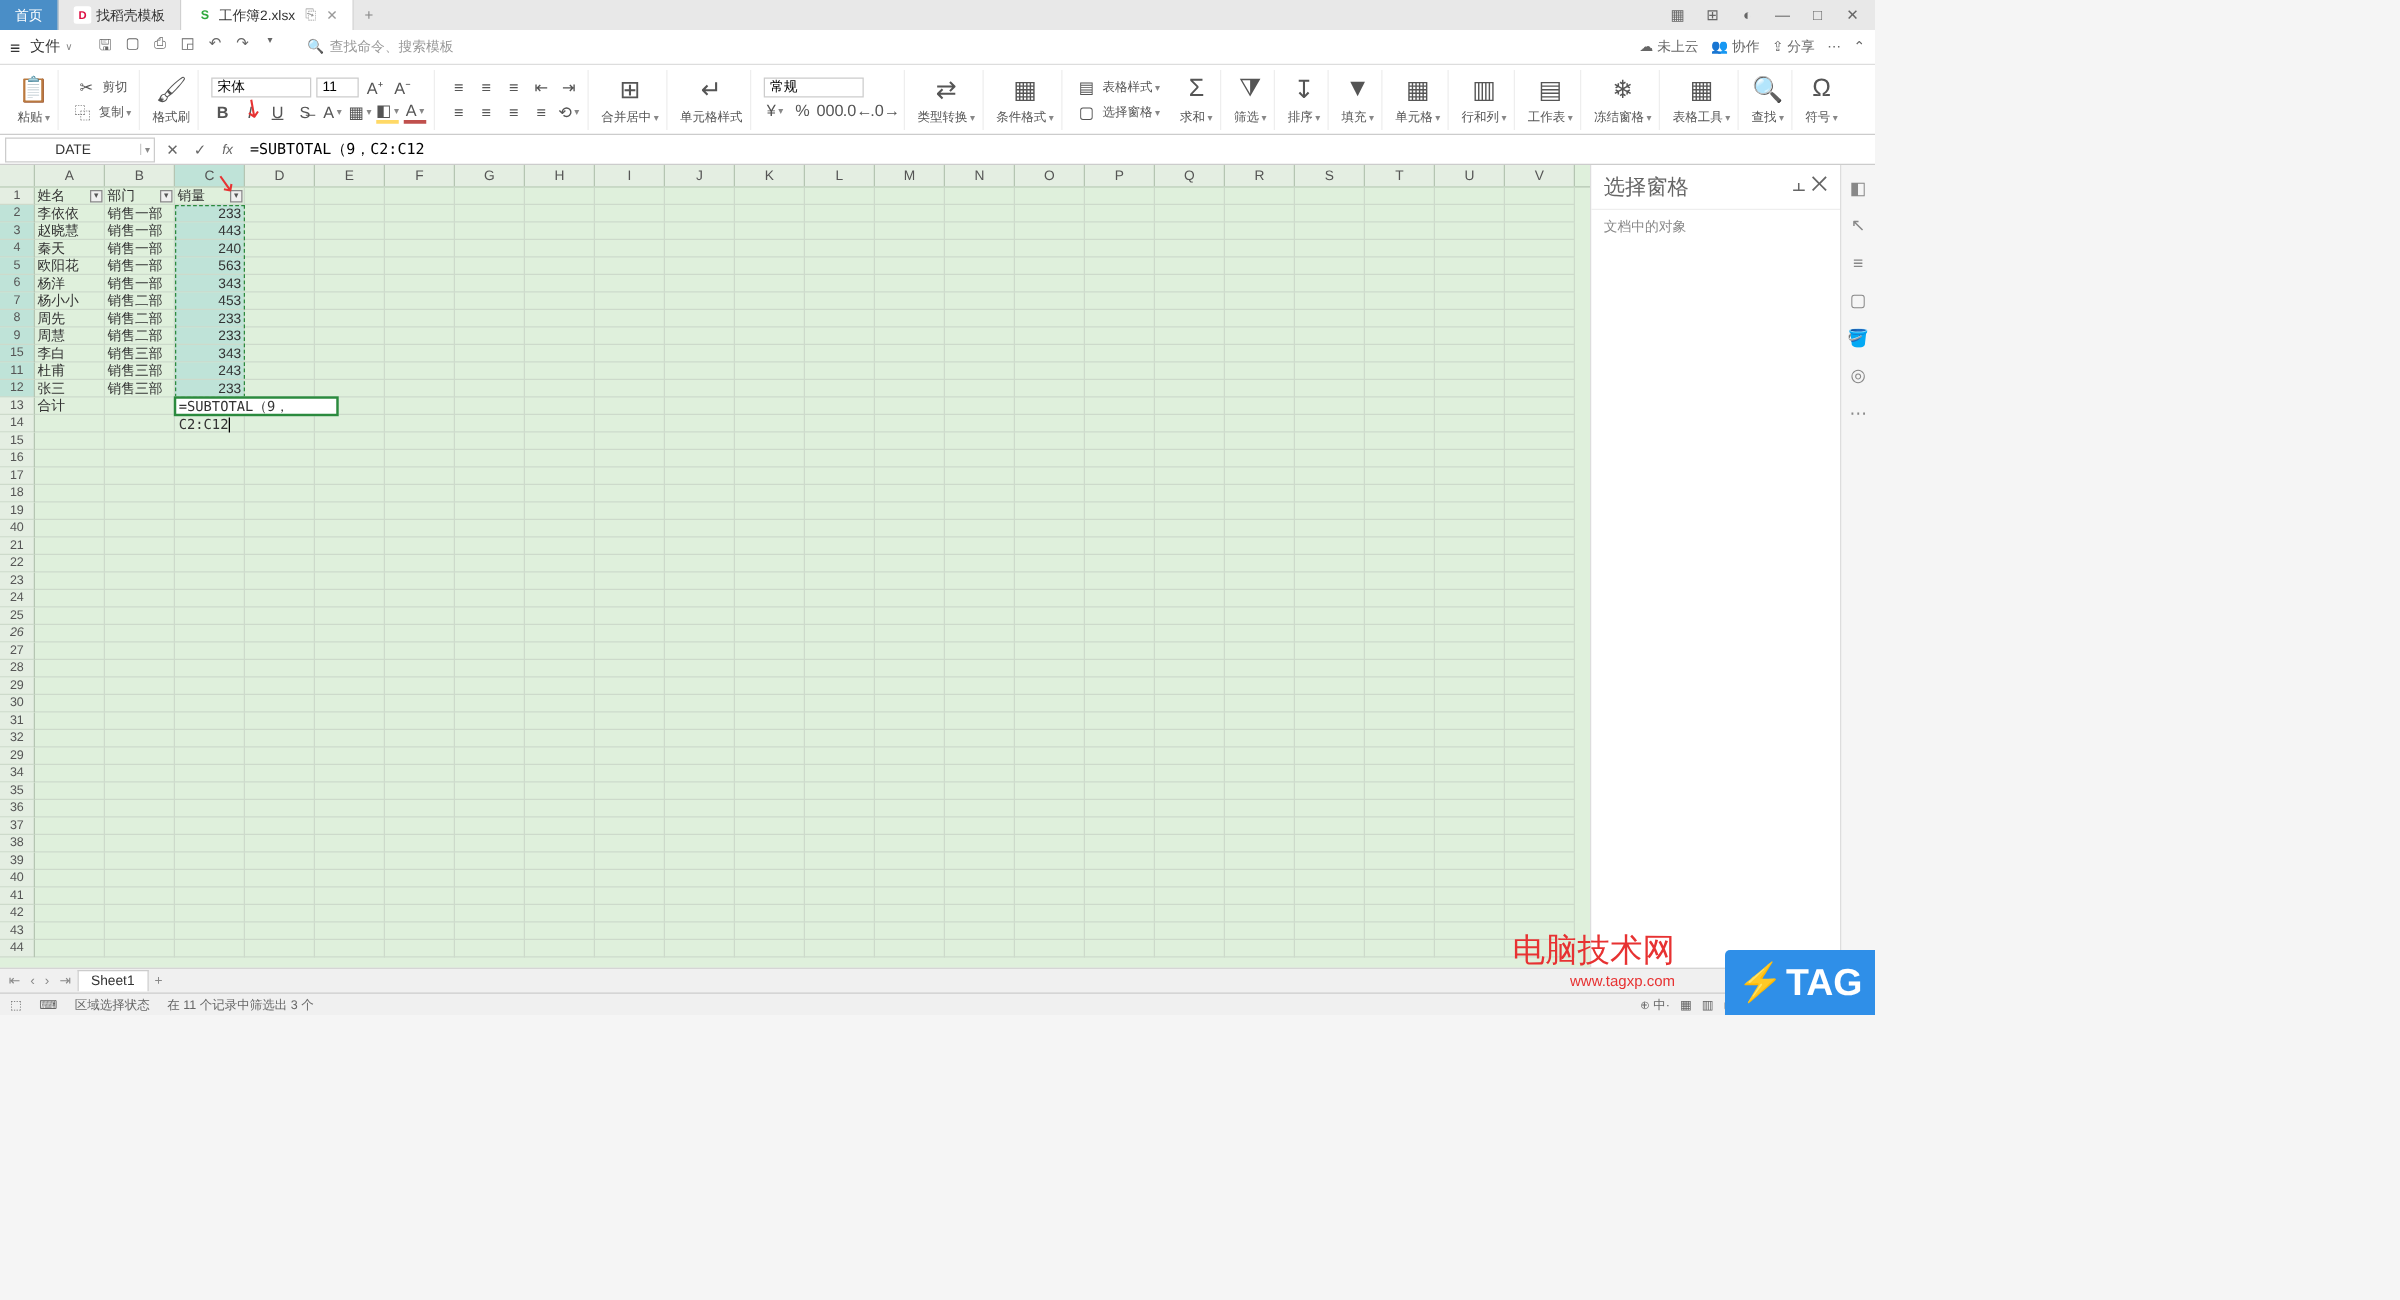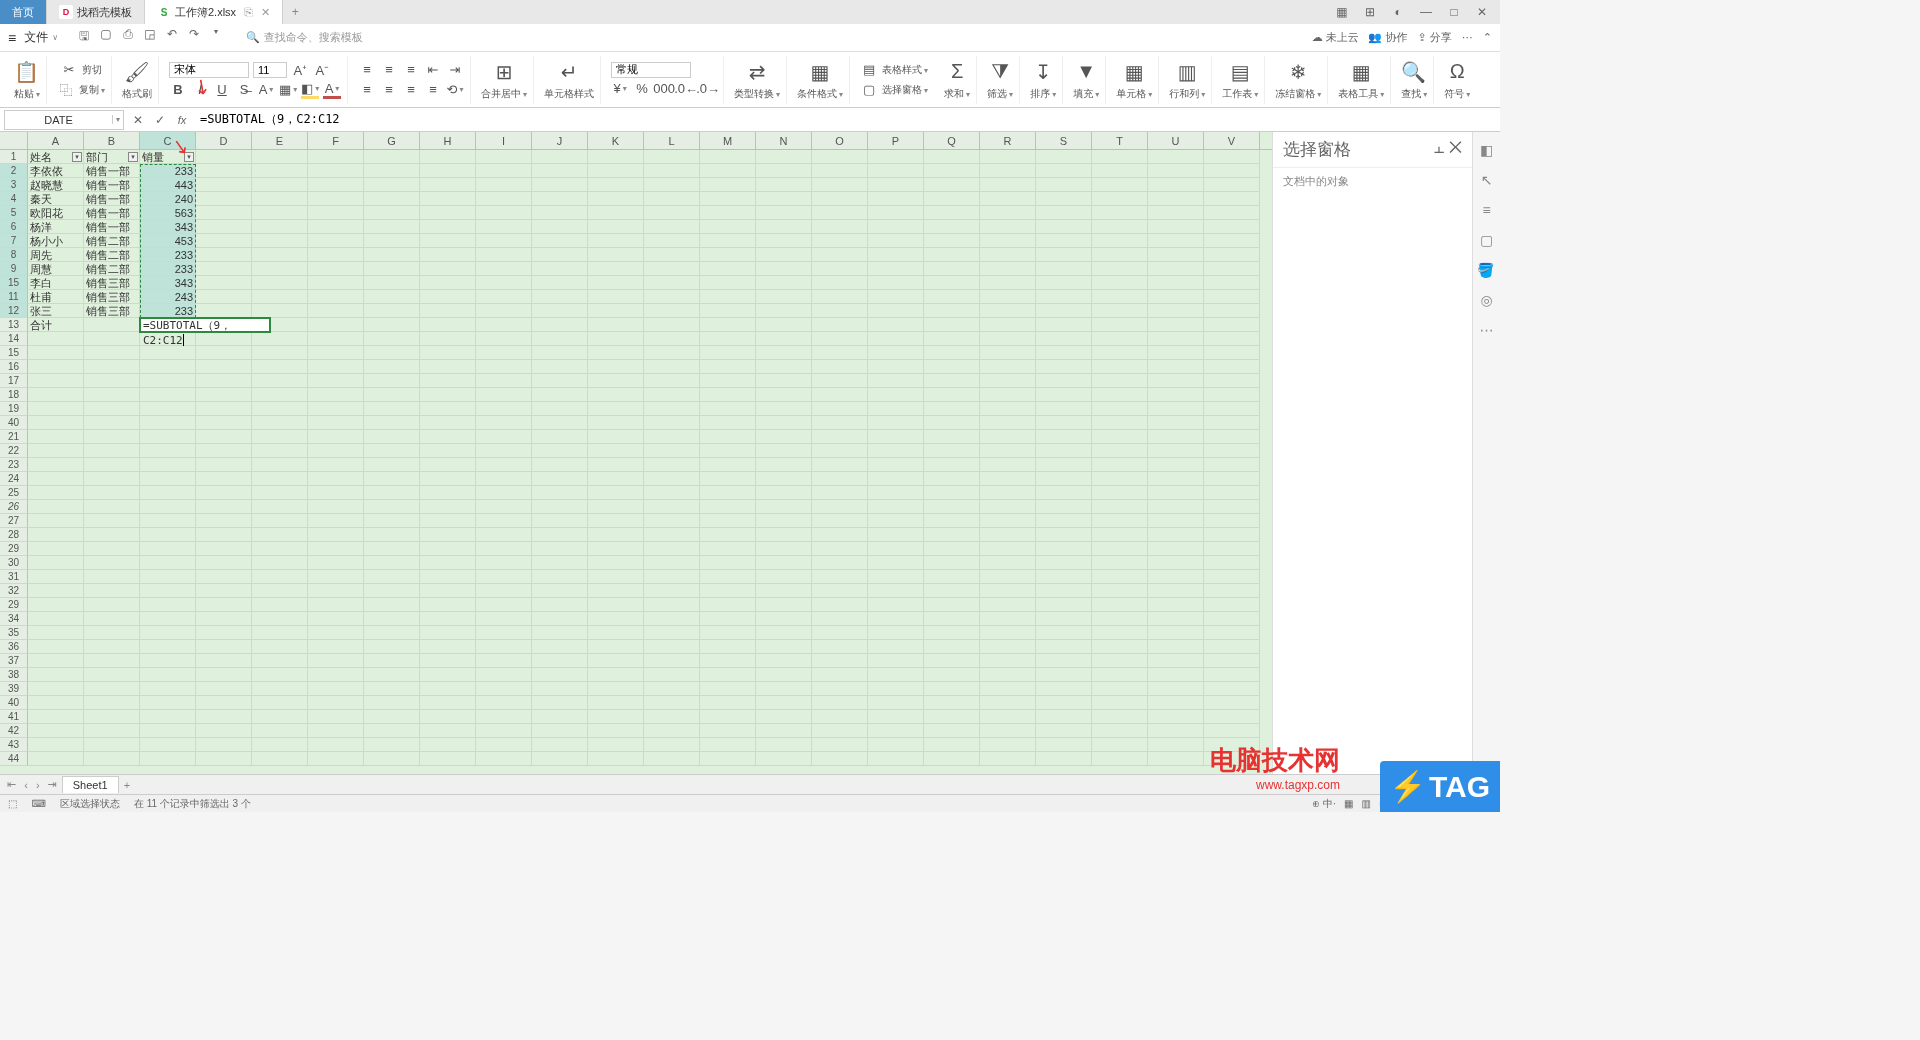--- a/index.html
+++ b/index.html
@@ -79,21 +79,21 @@
 .sheet-tabs { height: 20px; background: #f0f0f0; border-top: 1px solid #ccc; display: flex; align-items: center; gap: 2px; padding: 0 4px; font-size: 11px; }
 .sheet-nav { color: #888; padding: 0 3px; }
 .sheet-tab { background: #fff; padding: 2px 10px; border: 1px solid #ccc; border-bottom: none; }
 
 
 .status-bar { height: 18px; background: #f0f0f0; border-top: 1px solid #ccc; display: flex; align-items: center; font-size: 10px; color: #666; padding: 0 8px; gap: 14px; }
 .status-right { margin-left: auto; display: flex; gap: 8px; align-items: center; }
 
 
 .watermark { position: absolute; bottom: 6px; right: 10px; z-index: 100; text-align: right; }
-.wm-title { font-size: 26px; font-weight: bold; color: #e73232; font-family: "SimHei", sans-serif; }
+.wm-title { font-size: 26px; font-weight: normal; color: #e73232; font-family: "SimHei", sans-serif; }
 .wm-url { font-size: 12px; color: #e73232; }
 .tag-badge { position: absolute; bottom: 0; right: 0; background: #2f8fe8; color: #fff; font-weight: bold; font-size: 30px; padding: 8px 10px; z-index: 101; font-family: Arial, sans-serif; border-top-left-radius: 4px; }
 .tag-bolt { color: #ff9a2f; margin-right: 2px; }
 
 .arrow2 { left: 172px; top: 2px; transform: rotate(10deg); z-index: 50; }
 </style>
 </head>
 <body>
 
 <div class="titlebar">

